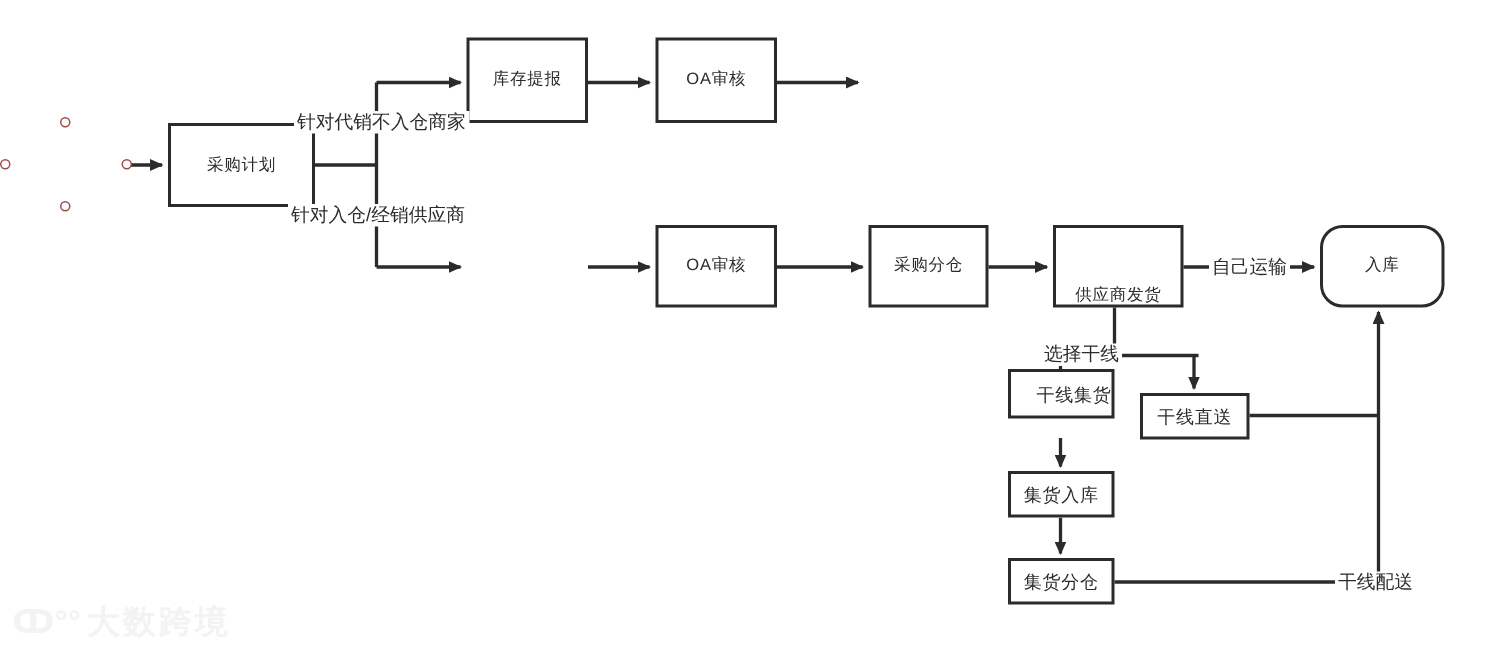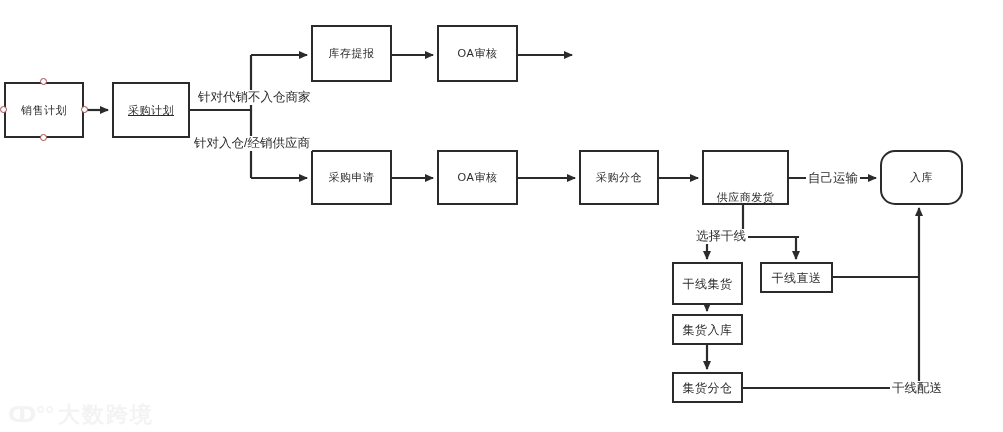--- a/index.html
+++ b/index.html
@@ -130,78 +130,72 @@
       <path d="M707,292 L707,311" marker-end="url(#arrow)"></path>
       <path d="M707,345 L707,369" marker-end="url(#arrow)"></path>
 
       <path d="M742,388 L919,388"></path>
       <path d="M919,388 L919,208" marker-end="url(#arrow)"></path>
 
       <path d="M832,277 L919,277"></path>
     </g>
   </svg>
 
-  <div class="node selected" style="left:4px; top:82px; width:80px; height:56px;">
-    <span>销售计划</span>
-  </div>
   <div class="handle" style="left:40px; top:78px;"></div>
   <div class="handle" style="left:40px; top:134px;"></div>
   <div class="handle" style="left:0px; top:106px;"></div>
   <div class="handle" style="left:81px; top:106px;"></div>
 
-  <div class="node" style="left:112px; top:82px; width:78px; height:56px;text-decoration:underline;">
+  <div class="node" style="left:112px; top:82px; width:98px; height:56px;">
     <span>采购计划</span>
   </div>
 
   <div class="node" style="left:311px; top:25px; width:81px; height:57px;">
     <span>库存提报</span>
   </div>
 
   <div class="node" style="left:437px; top:25px; width:81px; height:57px;">
     <span>OA审核</span>
   </div>
 
 
-  <div class="node" style="left:311px; top:150px; width:81px; height:55px;">
-    <span>采购申请</span>
-  </div>
 
   <div class="node" style="left:437px; top:150px; width:81px; height:55px;">
     <span>OA审核</span>
   </div>
 
   <div class="node" style="left:579px; top:150px; width:80px; height:55px;">
     <span>采购分仓</span>
   </div>
 
   <div class="node" style="left:702px; top:150px; width:87px; height:55px;align-items:flex-end;">
     <span>供应商发货</span>
   </div>
 
   <div class="node" style="left:880px; top:150px; width:83px; height:55px;border-radius:15px;">
     <span>入库</span>
   </div>
 
-  <div class="node small" style="left:672px; top:262px; width:71px; height:43px;">
+  <div class="node small" style="left:672px; top:246px; width:71px; height:33px;justify-content:flex-end;">
     <span>干线集货</span>
   </div>
 
   <div class="node small" style="left:760px; top:262px; width:73px; height:31px;">
     <span>干线直送</span>
   </div>
 
   <div class="node small" style="left:672px; top:314px; width:71px; height:31px;">
     <span>集货入库</span>
   </div>
 
   <div class="node small" style="left:672px; top:372px; width:71px; height:31px;align-items:center;">
     <span>集货分仓</span>
   </div>
 
-  <div class="edge-label" style="left:196px; top:74px;margin-top:16px;">
+  <div class="edge-label" style="left:196px; top:74px;">
     <span>针对代销不入仓商家</span>
   </div>
 
   <div class="edge-label" style="left:192px; top:136px;">
     <span>针对入仓/经销供应商</span>
   </div>
 
   <div class="edge-label" style="left:806px; top:171px;">
     <span>自己运输</span>
   </div>

